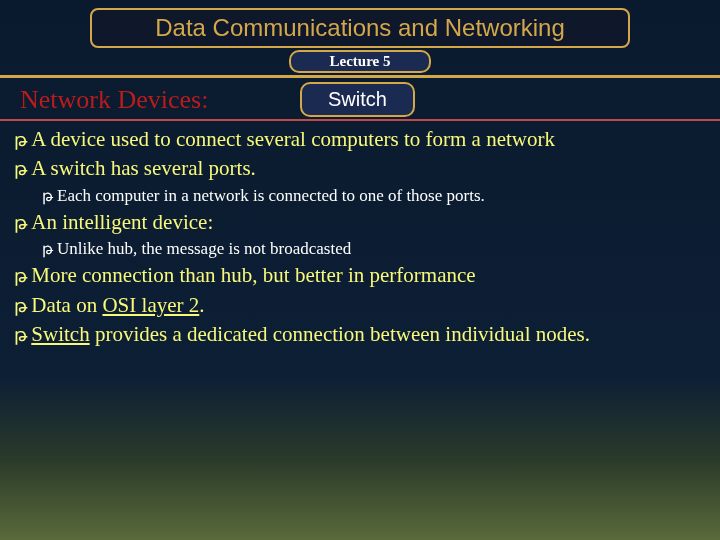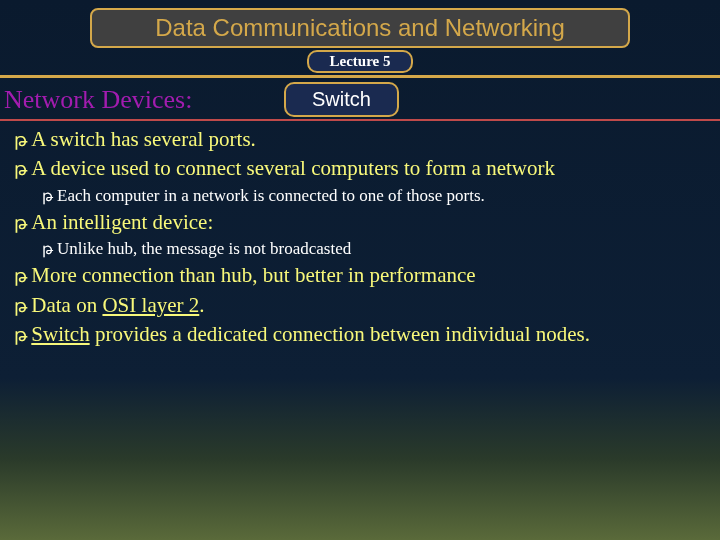--- a/index.html
+++ b/index.html
@@ -8,56 +8,56 @@
     height: 540px;
     background: linear-gradient(180deg, #0a1a2e 0%, #0d1f35 70%, #2a3a2a 85%, #5a6a3a 100%);
     font-family: "Times New Roman", serif;
     color: #fff;
     overflow: hidden;
     position: relative;
   }
   .title-box {
     margin: 8px auto 0;
     width: 540px;
-    background: #404040;
+    background: #0f172a;
     border: 2px solid #d4a84a;
     border-radius: 8px;
     text-align: center;
     padding: 4px 0;
     color: #d4a84a;
     font-size: 24px;
     font-family: Arial, sans-serif;
   }
   .lecture-box {
     margin: 2px auto 0;
-    width: 106px;
+    width: 142px;
     background: #1a2a50;
     border: 2px solid #d4a84a;
     border-radius: 10px;
     text-align: center;
     padding: 1px 0;
     color: #fff;
     font-size: 15px;
     font-weight: bold;
   }
   .divider1 {
     border-top: 3px solid #d4a84a;
     margin-top: 2px;
   }
   .row {
     display: flex;
     align-items: center;
     position: relative;
     margin-top: 4px;
   }
   .section-title {
-    color: #a21caf;
+    color: #b91c1c;
     font-size: 26px;
     font-family: "Times New Roman", serif;
-    margin-left: 4px;
+    margin-left: 20px;
     width: 280px;
   }
   .switch-box {
     background: #1a2a50;
     border: 2px solid #d4a84a;
     border-radius: 10px;
     padding: 4px 26px;
     color: #fff;
     font-size: 20px;
     font-family: Arial, sans-serif;
@@ -105,21 +105,21 @@
 <div class="lecture-box">Lecture 5</div>
 <div class="divider1"></div>
 
 <div class="row">
   <div class="section-title">Network Devices:</div>
   <div class="switch-box">Switch</div>
 </div>
 <div class="divider2"></div>
 
 <div class="content">
+  <div class="l1"><span class="bul">թ</span><span>A device used to connect several computers to form a network</span></div>
   <div class="l1"><span class="bul">թ</span><span>A switch has several ports.</span></div>
-  <div class="l1"><span class="bul">թ</span><span>A device used to connect several computers to form a network</span></div>
   <div class="l2"><span class="bul2">թ</span><span>Each computer in a network is connected to one of those ports.</span></div>
   <div class="l1"><span class="bul">թ</span><span>An intelligent device:</span></div>
   <div class="l2"><span class="bul2">թ</span><span>Unlike hub, the message is not broadcasted</span></div>
   <div class="l1"><span class="bul">թ</span><span>More connection than hub, but better in performance</span></div>
   <div class="l1"><span class="bul">թ</span><span>Data on </span><span class="ul">OSI layer 2</span><span>.</span></div>
   <div class="l1"><span class="bul">թ</span><span class="ul">Switch</span><span> provides a dedicated connection between individual nodes.</span></div>
 </div>
 
 </body></html>

